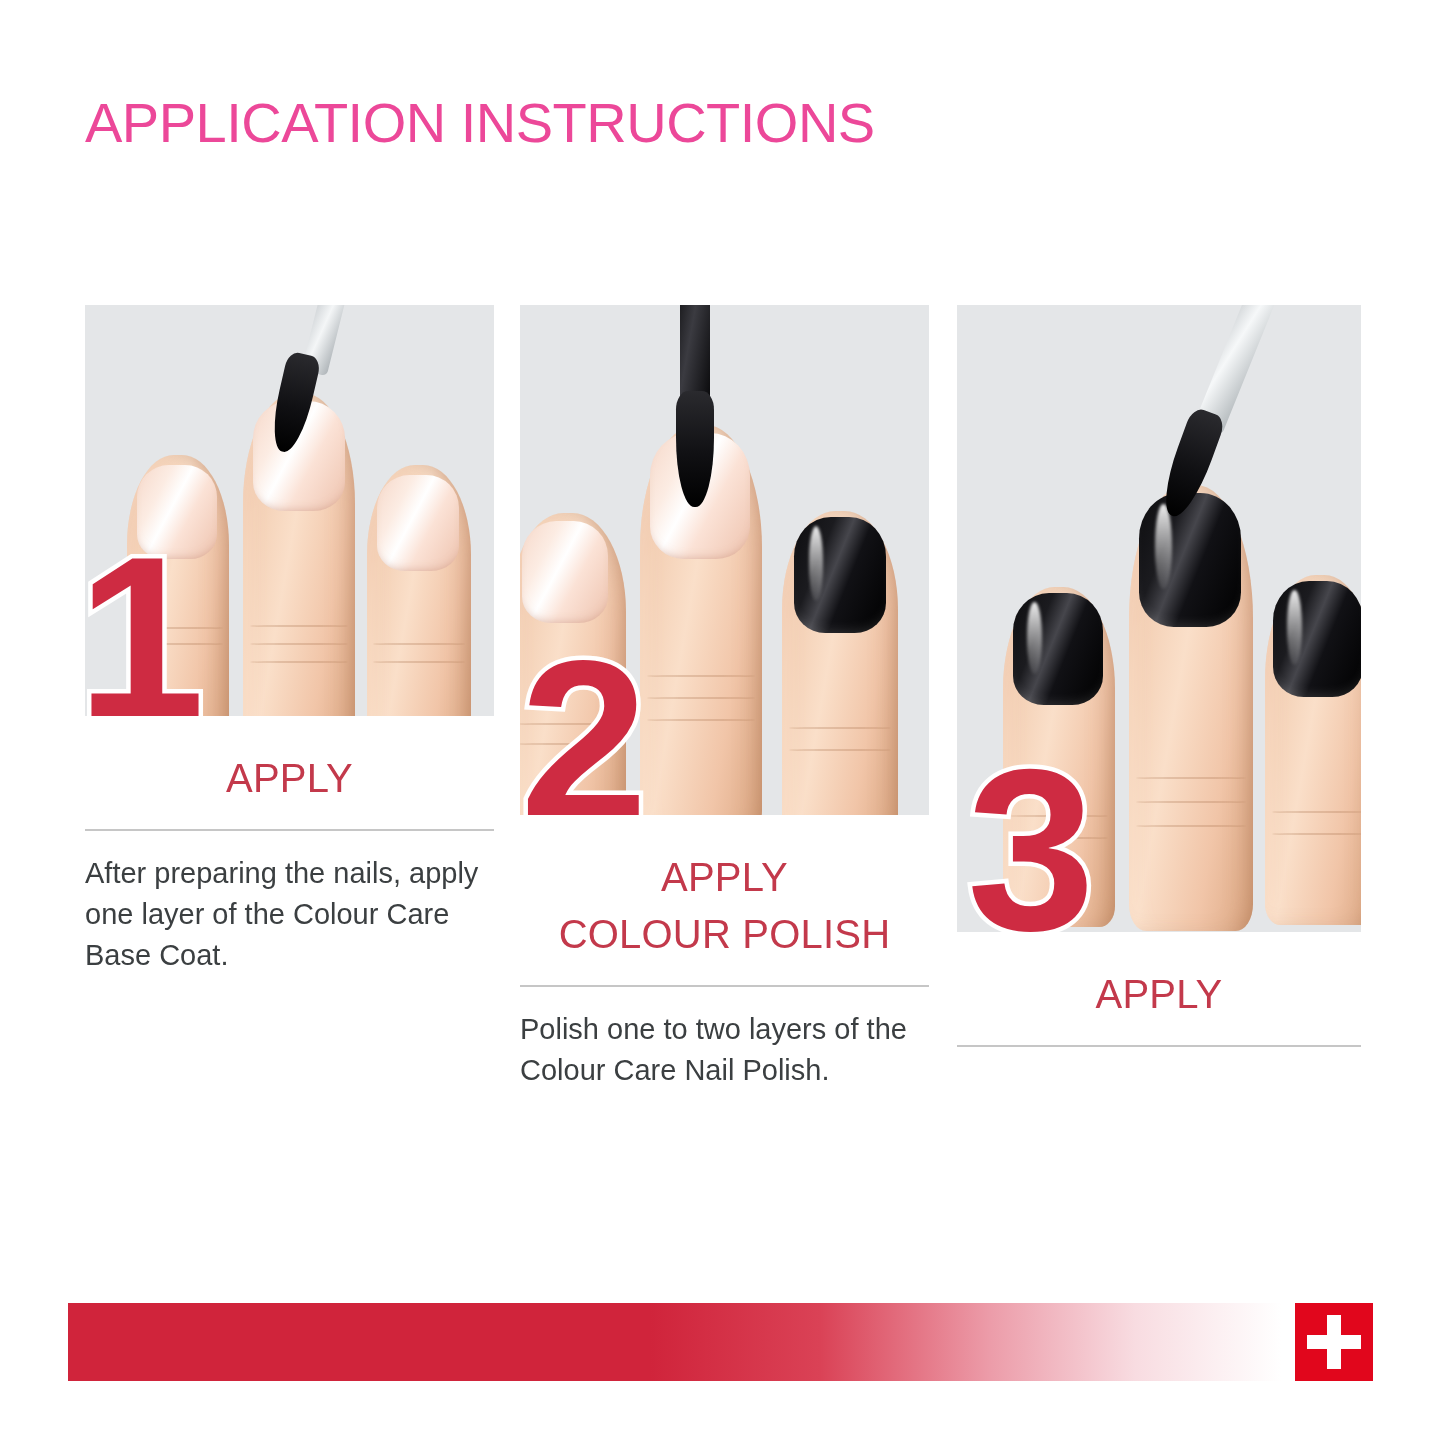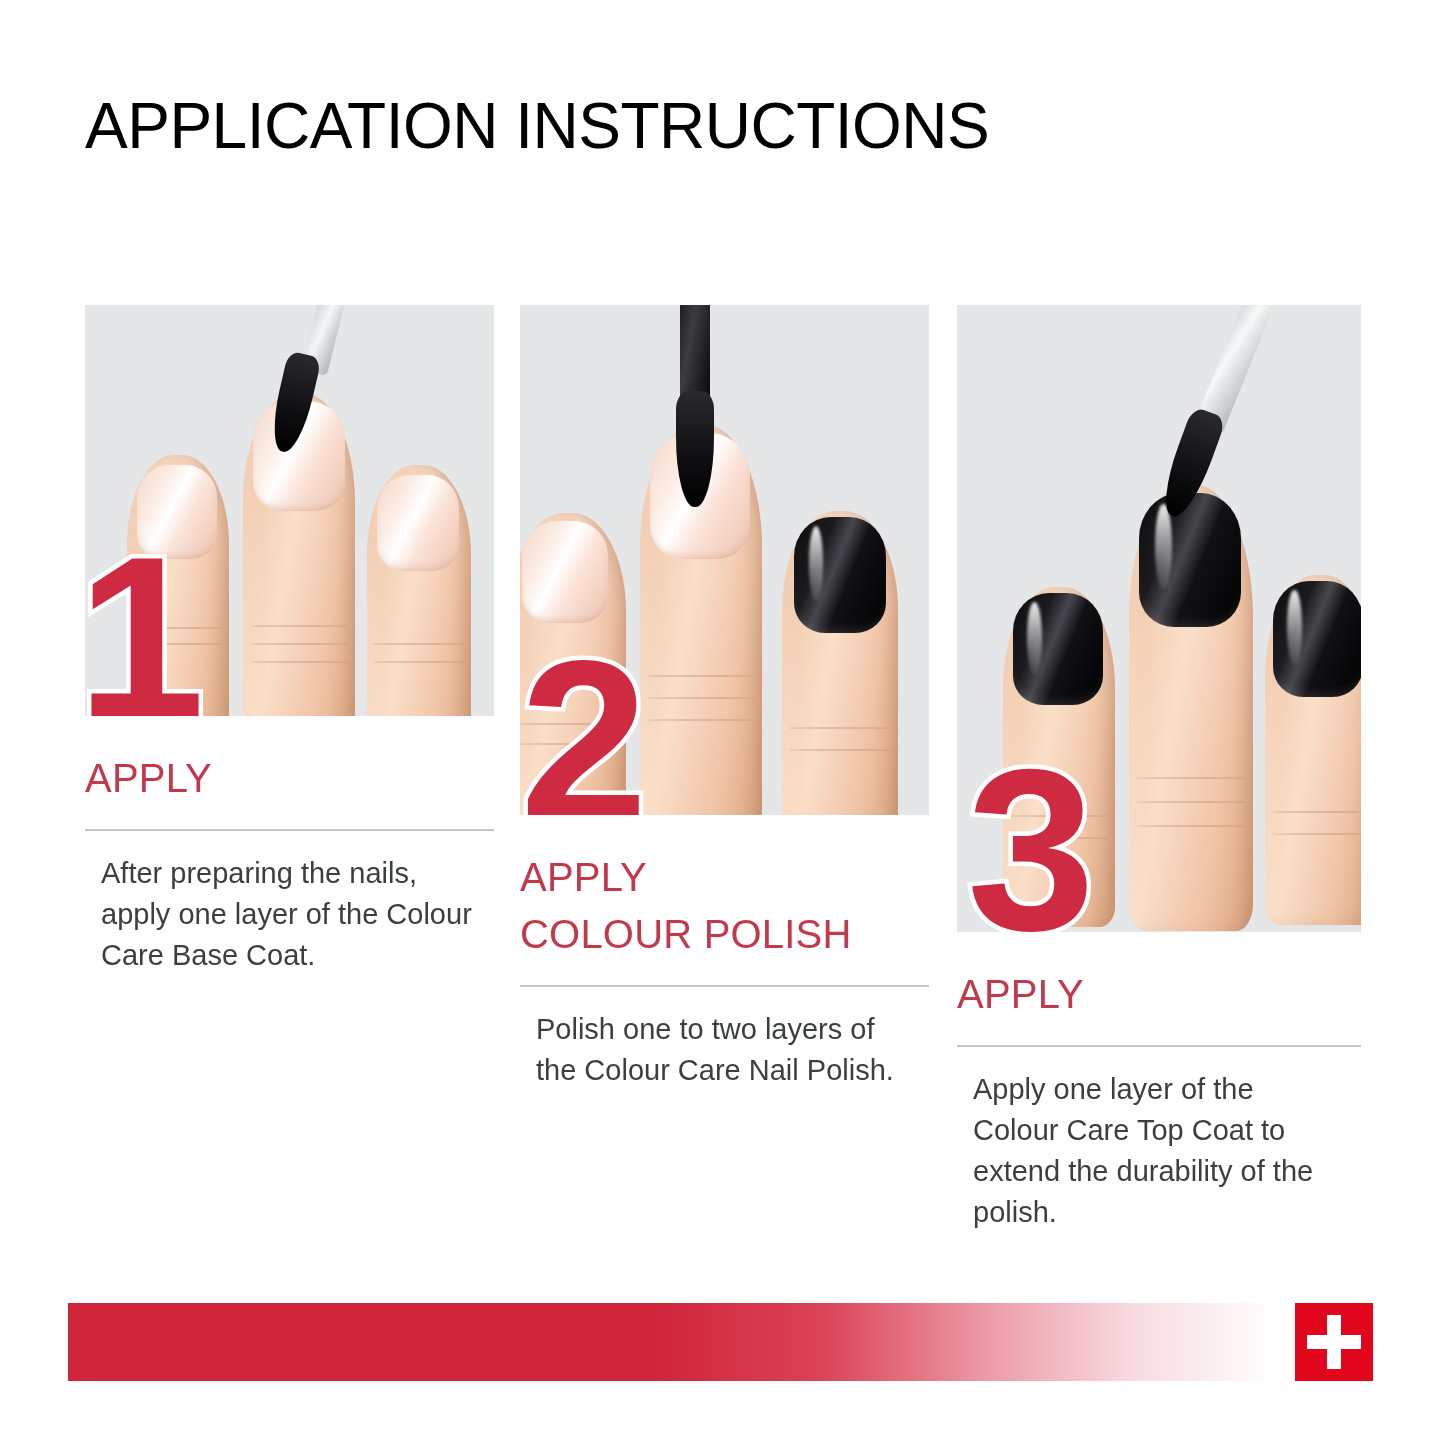--- a/index.html
+++ b/index.html
@@ -12,24 +12,24 @@
     width: 1445px;
     height: 1445px;
     background: #ffffff;
     font-family: "Liberation Sans", sans-serif;
     overflow: hidden;
   }
 
   
   .header { position: absolute; left: 85px; top: 96px; }
   .title {
-    font-size: 64px;
+    font-size: 56px;
     line-height: 0.96;
     letter-spacing: -0.5px;
-    color: #000000;
+    color: #ec4899;
     font-weight: 400;
     white-space: nowrap;
   }
   .subtitle {
     font-size: 49px;
     line-height: 1.12;
     letter-spacing: 0px;
     color: #3A3A3A;
     font-weight: 300;
     margin-top: 6px;
@@ -113,42 +113,42 @@
     letter-spacing: -6px;
     font-family: "Liberation Sans", sans-serif;
     z-index: 5;
     pointer-events: none;
   }
   .num1 { left: -8px;  top: 218px; }
   .num2 { left: 0px;   top: 322px; }
   .num3 { left: 10px;  top: 430px; }
 
   
-  .headings { margin-top: 34px; }
+  .headings { margin-top: 34px; text-align: center; }
   .hline {
     font-size: 40px;
     line-height: 1.42;
     color: #C3394B;
     font-weight: 300;
     letter-spacing: 0.2px;
     white-space: nowrap;
   }
   .rule {
     height: 2px;
     background: #c6c6c6;
     margin-top: 22px;
     margin-bottom: 22px;
   }
   .body-copy {
     font-size: 29px;
     line-height: 1.42;
     color: #3B3F41;
     font-weight: 300;
   }
-  .body-copy p { margin: 16px; }
+  .body-copy p { margin: 0; }
 
   
   .footer-bar {
     position: absolute;
     left: 68px;
     top: 1303px;
     width: 1213px;
     height: 78px;
     background: linear-gradient(90deg,
       #D0243B 0%, #D0243B 48%, #DA4256 62%,
@@ -289,23 +289,20 @@
                     background: linear-gradient(100deg,#c9cdd0,#f6f8f9 40%,#b4babd);"></div>
         <div class="brush-tip" style="left:216px; top:104px; width:36px; height:110px; transform: rotate(20deg);"></div>
       </div>
       <div class="num num3">3</div>
     </div>
 
     <div class="headings">
       <div class="hline">APPLY</div>
     </div>
     <div class="rule"></div>
-    <div class="body-copy">
-      <p>Apply one layer of the Colour Care Top Coat to extend the durability of the polish.</p>
-    </div>
   </div>
 
   <div class="footer-bar"></div>
   <div class="swiss">
     <div class="bar-h"></div>
     <div class="bar-v"></div>
   </div>
 
 </div>
 

